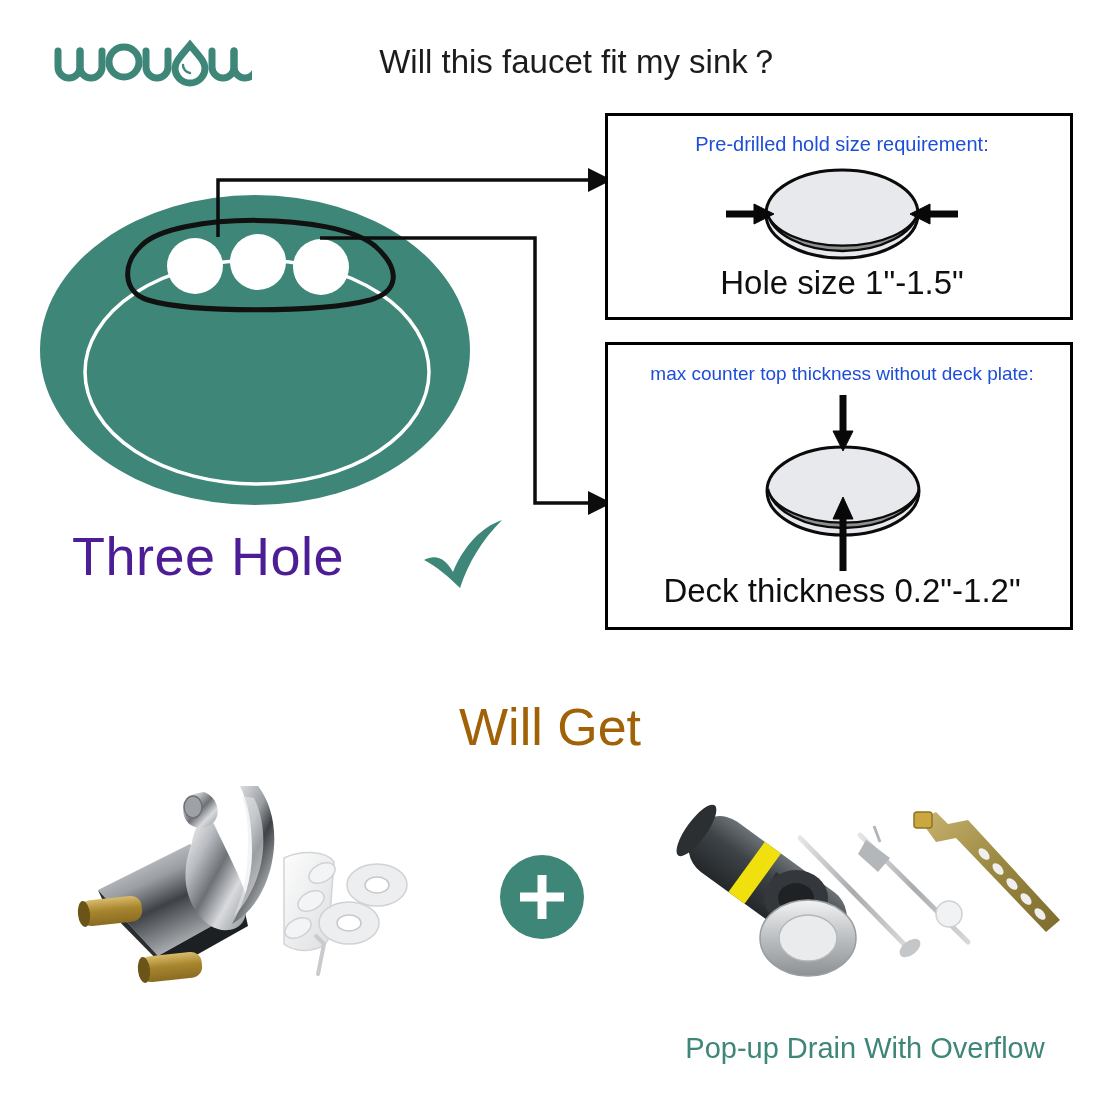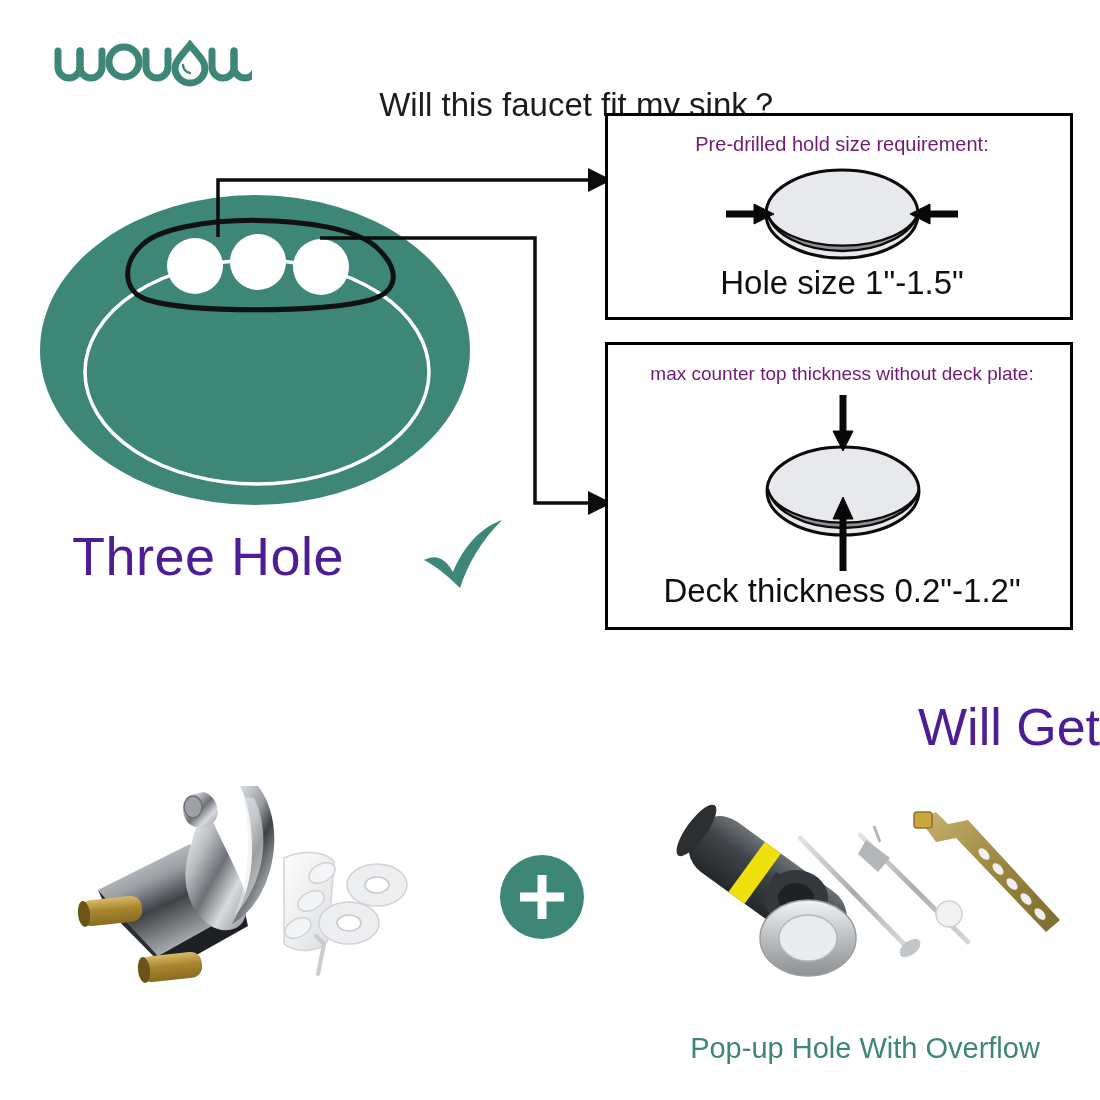--- a/index.html
+++ b/index.html
@@ -29,21 +29,20 @@
     width: 200px; height: 52px;
   }
   #page-title {
     left: 300px; top: 38px;
     width: 560px;
     text-align: center;
     font-size: 33px;
     line-height: 48px;
     color: #1c1c1c;
     white-space: nowrap;
-    margin-top: 43px;
   }
 
   
   #sink-diagram {
     left: 30px; top: 150px;
     width: 560px; height: 380px;
   }
   #three-hole-label {
     left: 72px; top: 525px;
     font-size: 54px;
@@ -65,21 +64,21 @@
   #callout-hole-size {
     left: 605px; top: 113px;
     width: 468px; height: 207px;
   }
   #callout-deck-thickness {
     left: 605px; top: 342px;
     width: 468px; height: 288px; text-decoration: underline;
   }
   .callout-heading {
     text-align: center;
-    color: #701a75;
+    color: #1d4ed8;
     white-space: nowrap;
   }
   #hole-size-heading {
     left: 0; top: 17px;
     width: 468px;
     font-size: 20px;
   }
   #deck-thickness-heading {
     left: 0; top: 18px;
     width: 468px;
@@ -107,23 +106,23 @@
   
   #leader-lines {
     left: 0; top: 100px;
     width: 660px; height: 440px;
   }
 
   
   #will-get-title {
     left: 0; top: 697px;
     width: 1100px;
-    text-align: right;
+    text-align: center;
     font-size: 52px;
-    color: #4c1d95;
+    color: #a16207;
     white-space: nowrap;
   }
   #faucet-image {
     left: 72px; top: 758px;
     width: 350px; height: 258px;
   }
   #plus-badge {
     left: 499px; top: 854px;
     width: 86px; height: 86px;
   }
@@ -374,15 +373,15 @@
           <ellipse cx="330" cy="79" rx="4" ry="7" transform="rotate(-42 330 79)"></ellipse>
           <ellipse cx="344" cy="94" rx="4" ry="7" transform="rotate(-42 344 94)"></ellipse>
           <ellipse cx="358" cy="109" rx="4" ry="7" transform="rotate(-42 358 109)"></ellipse>
           <ellipse cx="372" cy="124" rx="4" ry="7" transform="rotate(-42 372 124)"></ellipse>
         </g>
         <rect x="246" y="22" width="18" height="16" rx="3" fill="#caa83f" stroke="#8d7426" stroke-width="1.5"></rect>
       </g>
     </svg>
   </div>
 
-  <div class="abs" id="drain-caption">Pop-up Hole With Overflow</div>
+  <div class="abs" id="drain-caption">Pop-up Drain With Overflow</div>
 
 </div>
 
 </body></html>

